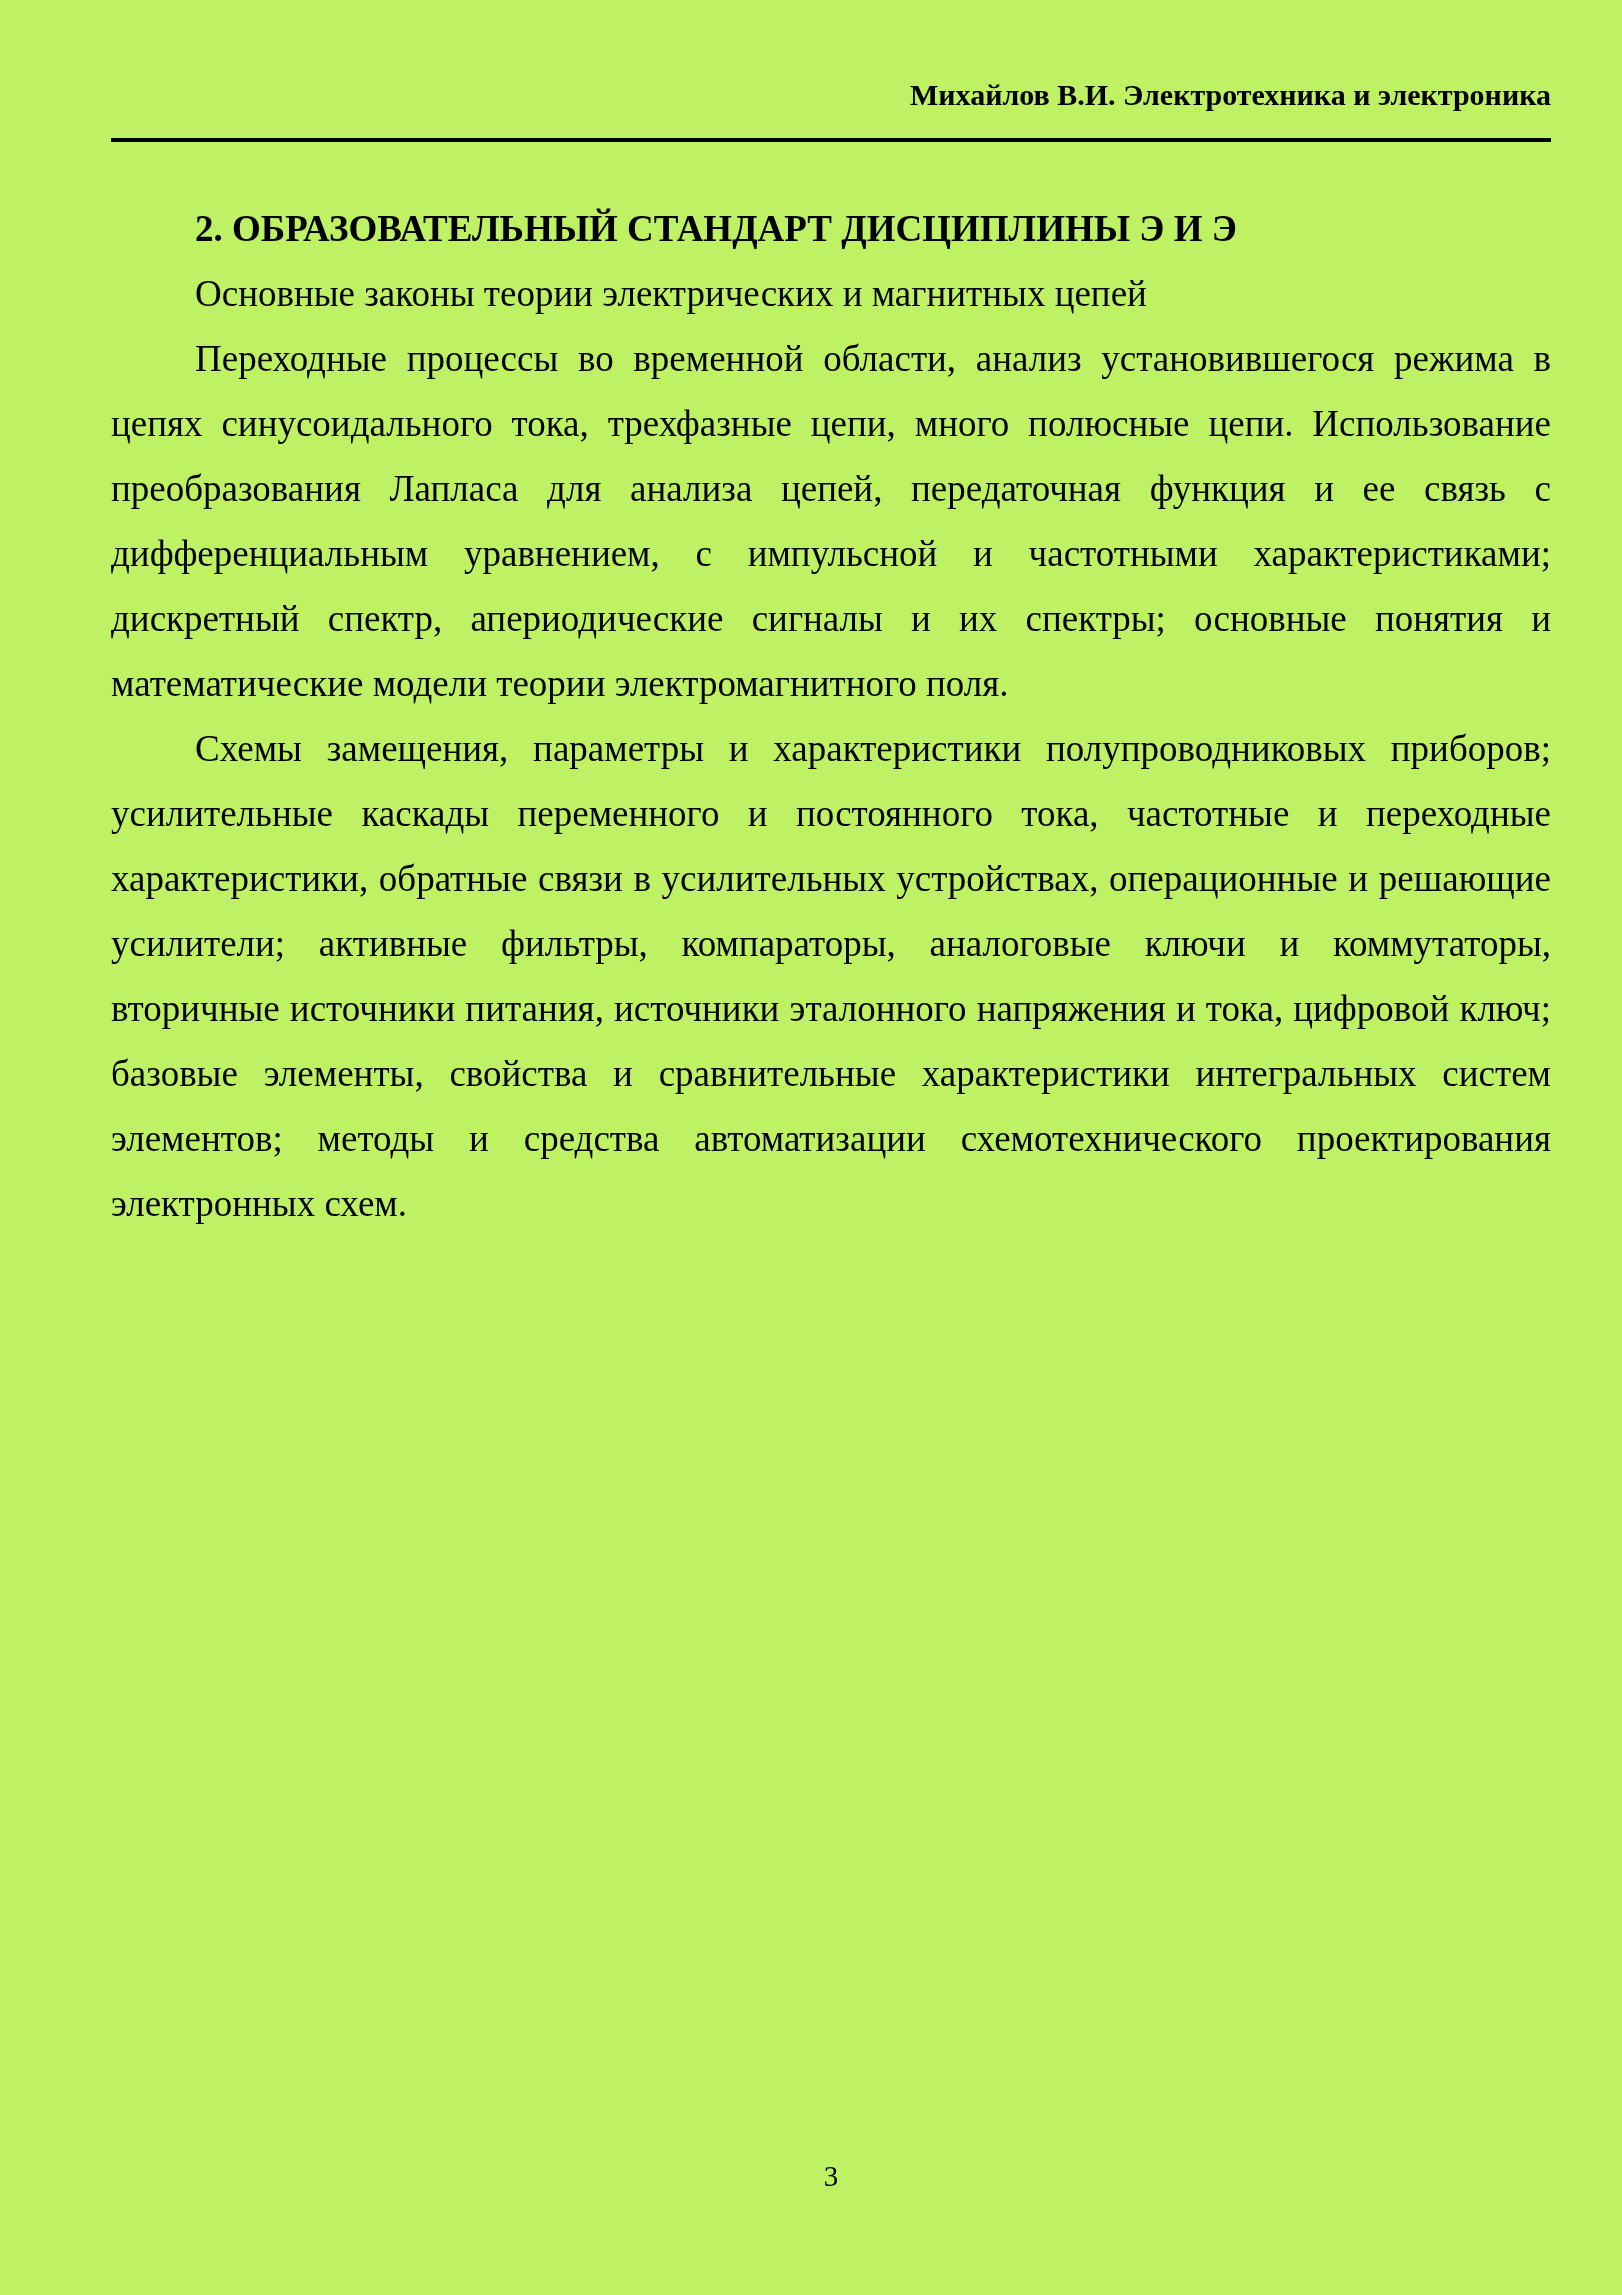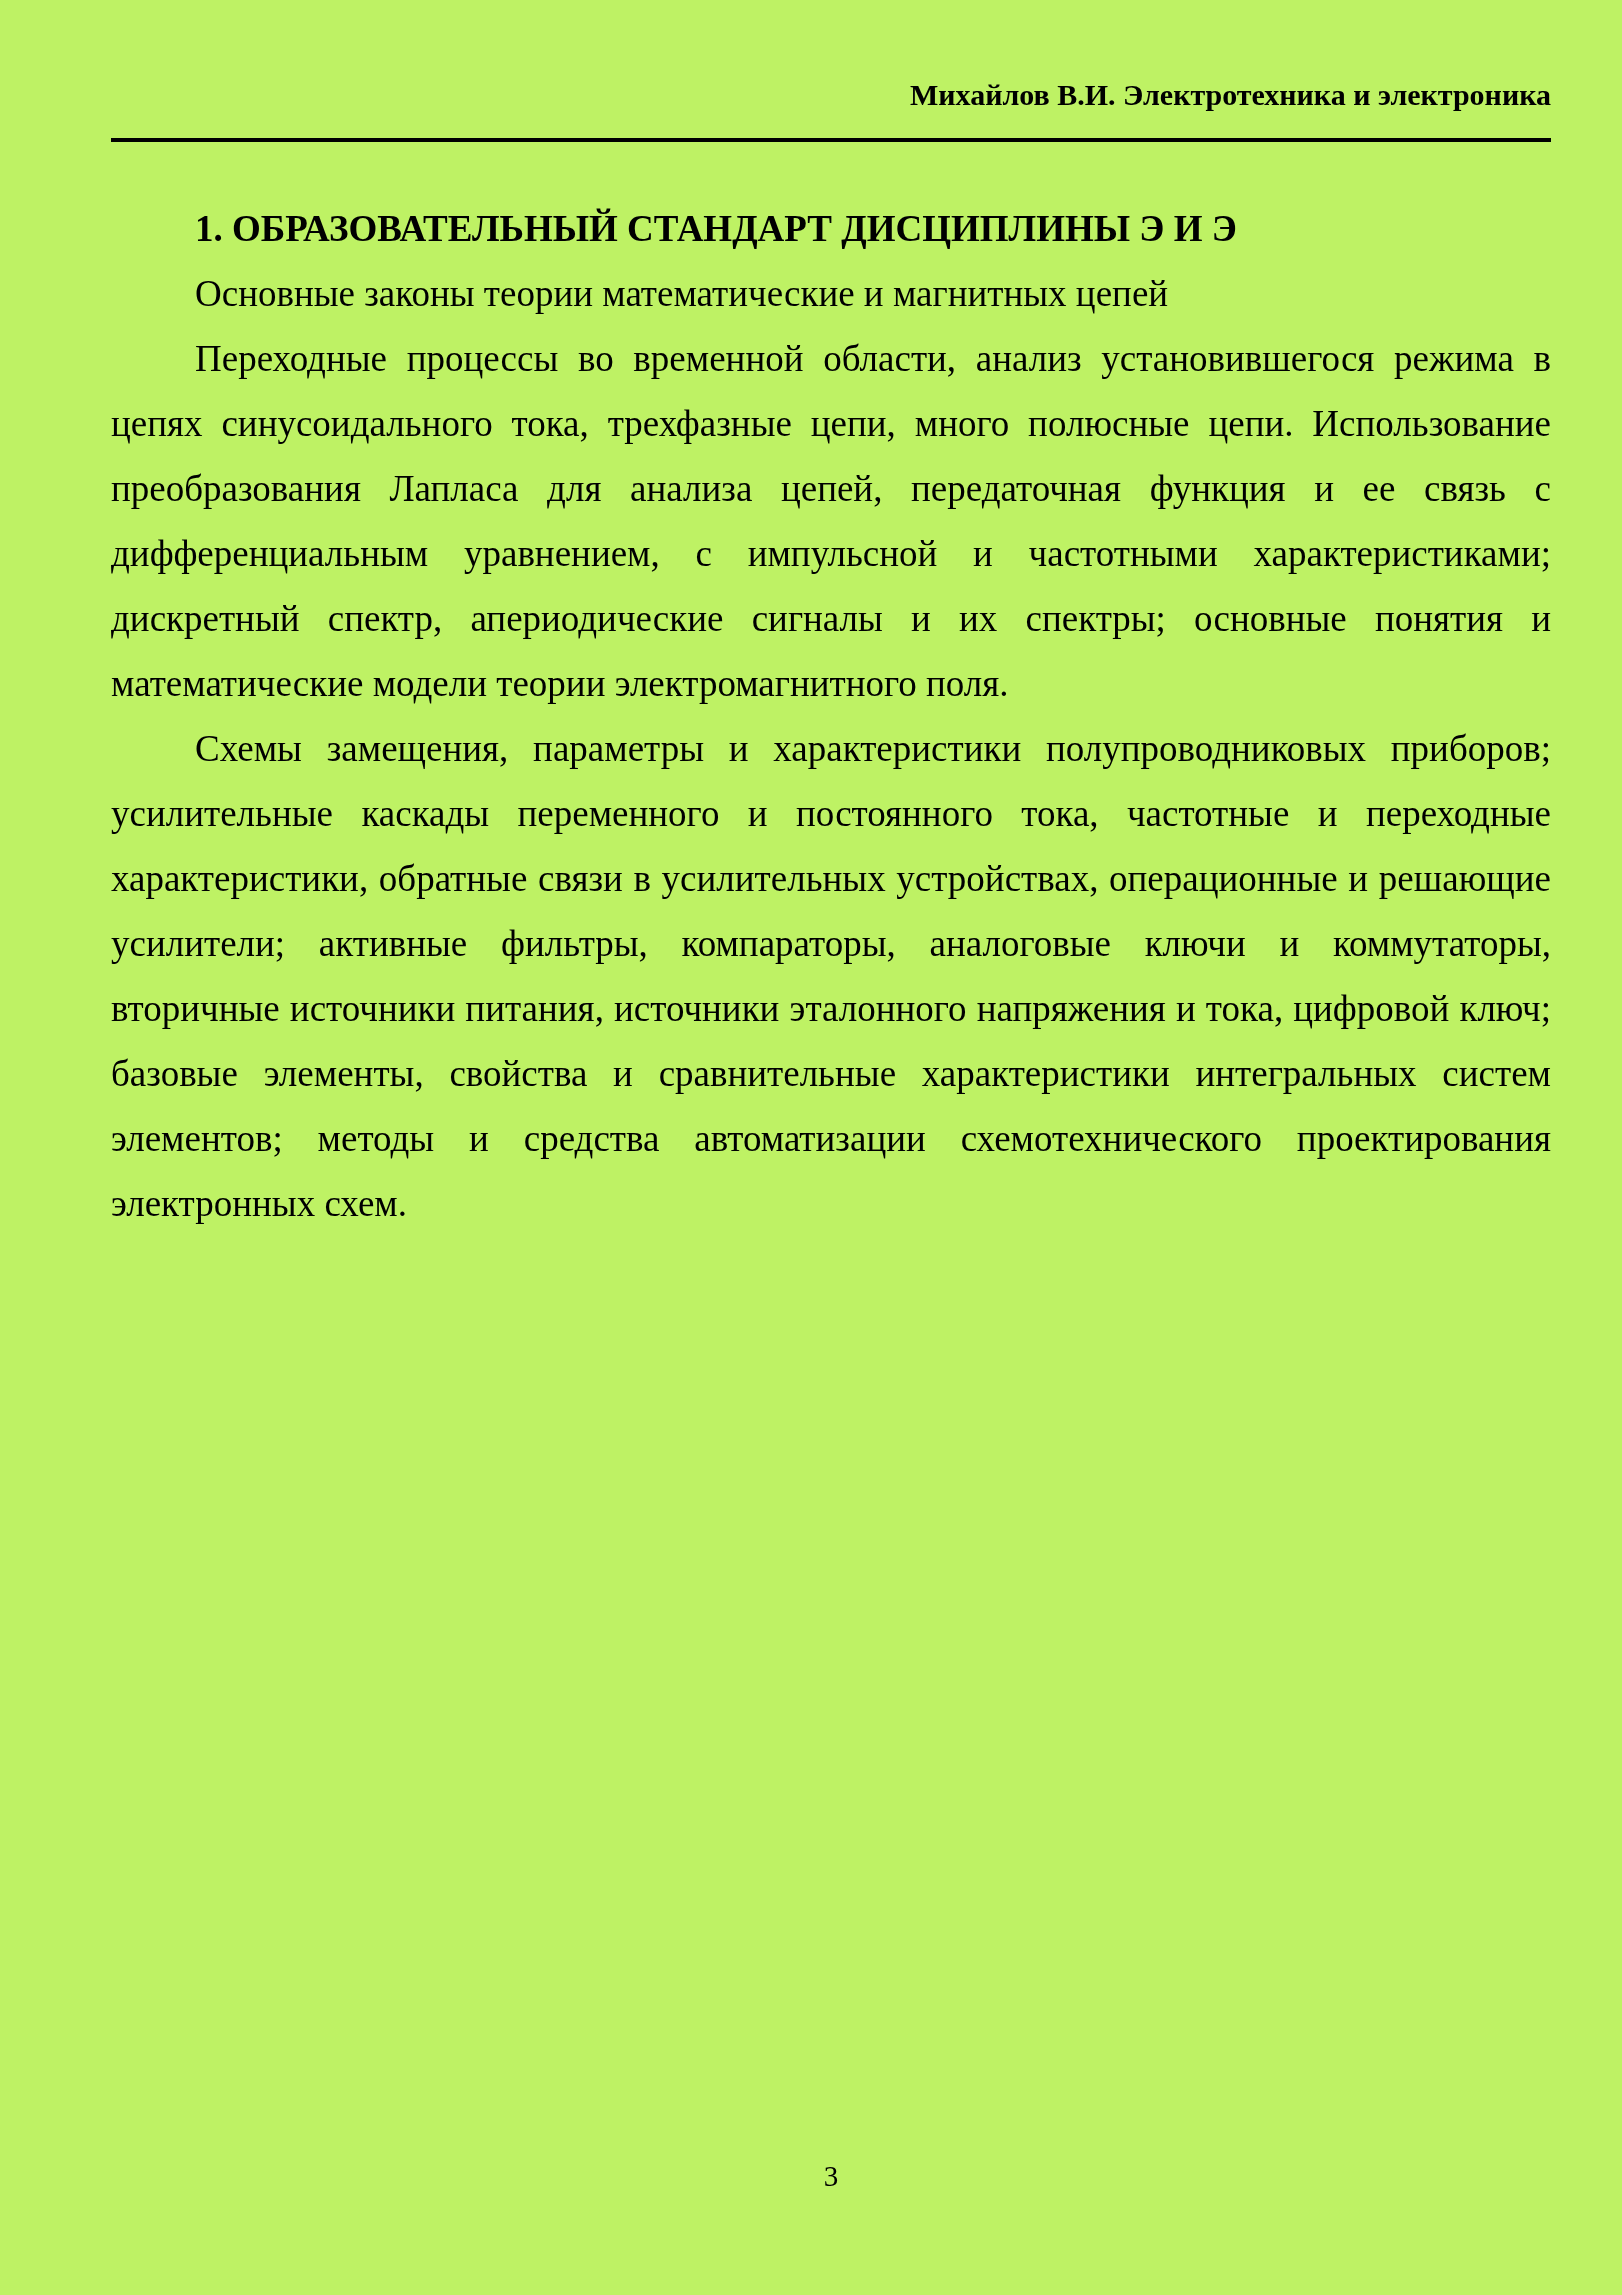--- a/index.html
+++ b/index.html
@@ -72,23 +72,23 @@
 <body>
 
 <div class="page">
 
   <div class="running-header">Михайлов В.И. Электротехника и электроника</div>
 
   <div class="header-rule"></div>
 
   <div class="content">
 
-    <h1 class="section-heading">1. ОБРАЗОВАТЕЛЬНЫЙ СТАНДАРТ ДИСЦИПЛИНЫ Э И Э</h1>
+    <h1 class="section-heading">2. ОБРАЗОВАТЕЛЬНЫЙ СТАНДАРТ ДИСЦИПЛИНЫ Э И Э</h1>
 
-    <p class="body-paragraph">Основные законы теории математические и магнитных цепей</p>
+    <p class="body-paragraph">Основные законы теории электрических и магнитных цепей</p>
 
     <p class="body-paragraph">Переходные процессы во временной области, анализ установившегося режима в цепях синусоидального тока, трехфазные цепи, много полюсные цепи. Использование преобразования Лапласа для анализа цепей, передаточная функция и ее связь с дифференциальным уравнением, с импульсной и частотными характеристиками; дискретный спектр, апериодические сигналы и их спектры; основные понятия и математические модели  теории электромагнитного поля.</p>
 
     <p class="body-paragraph">Схемы замещения, параметры и характеристики полупроводниковых приборов; усилительные каскады переменного и постоянного тока, частотные и переходные характеристики, обратные связи в усилительных устройствах, операционные и решающие усилители; активные фильтры, компараторы, аналоговые ключи и коммутаторы, вторичные источники питания, источники эталонного напряжения и тока, цифровой ключ; базовые элементы, свойства и сравнительные  характеристики интегральных систем элементов; методы и средства автоматизации схемотехнического проектирования электронных схем.</p>
 
   </div>
 
   <div class="page-number">3</div>
 
 </div>

